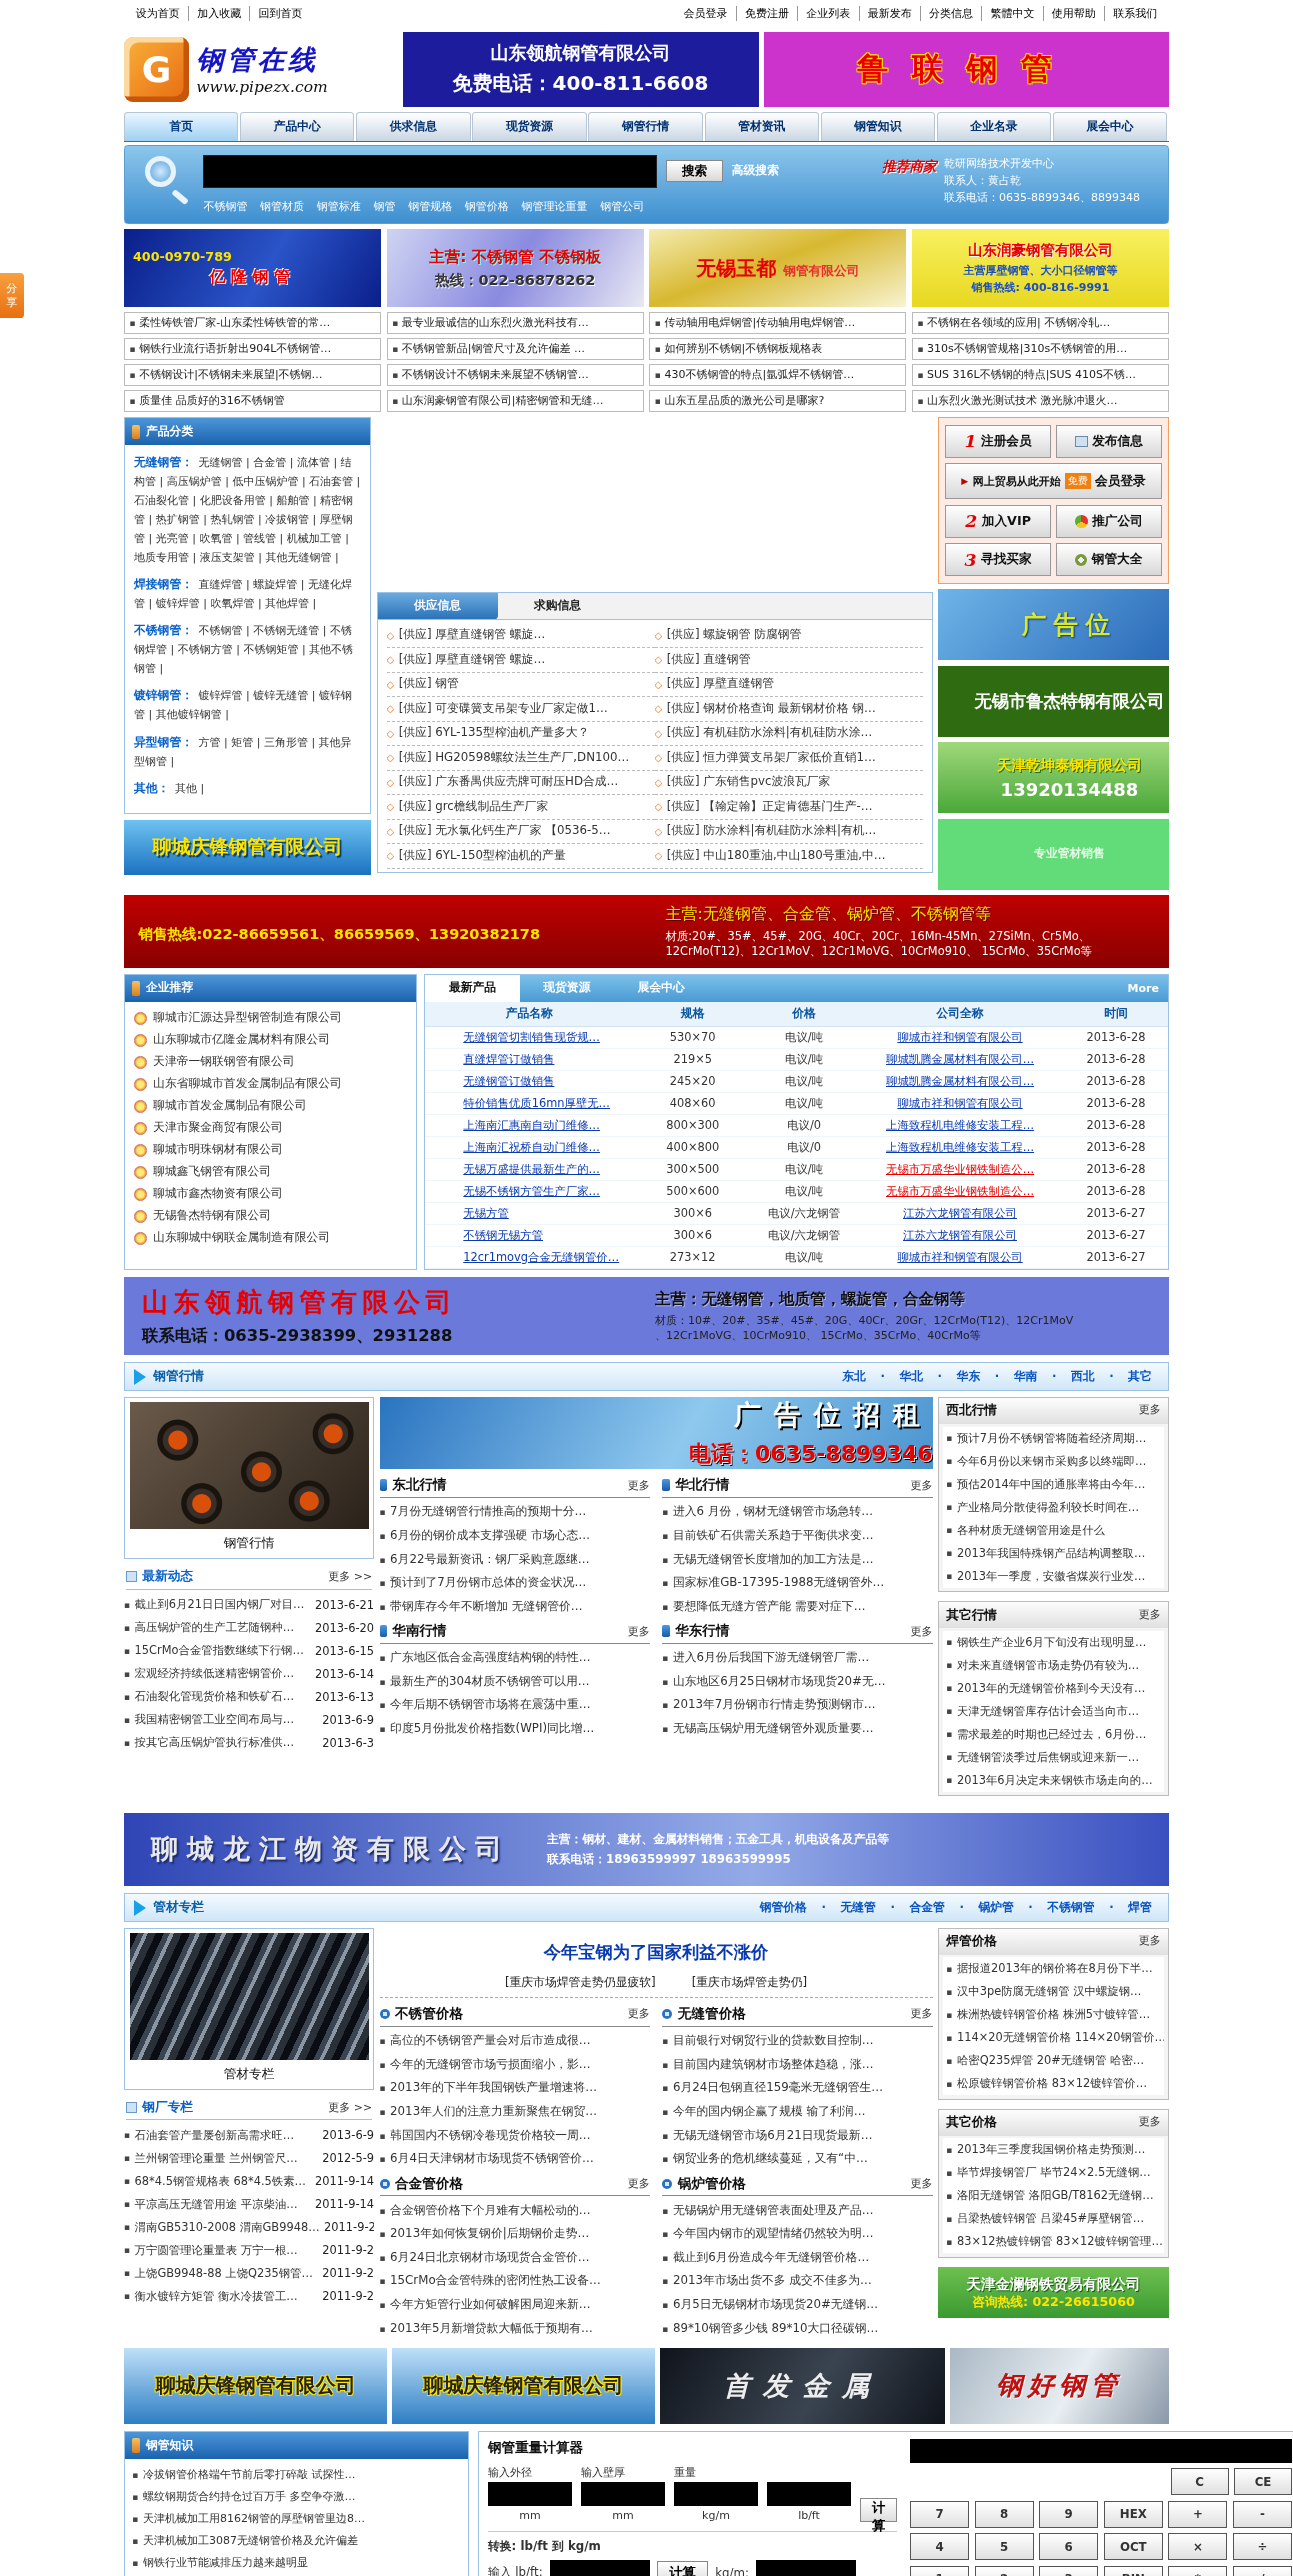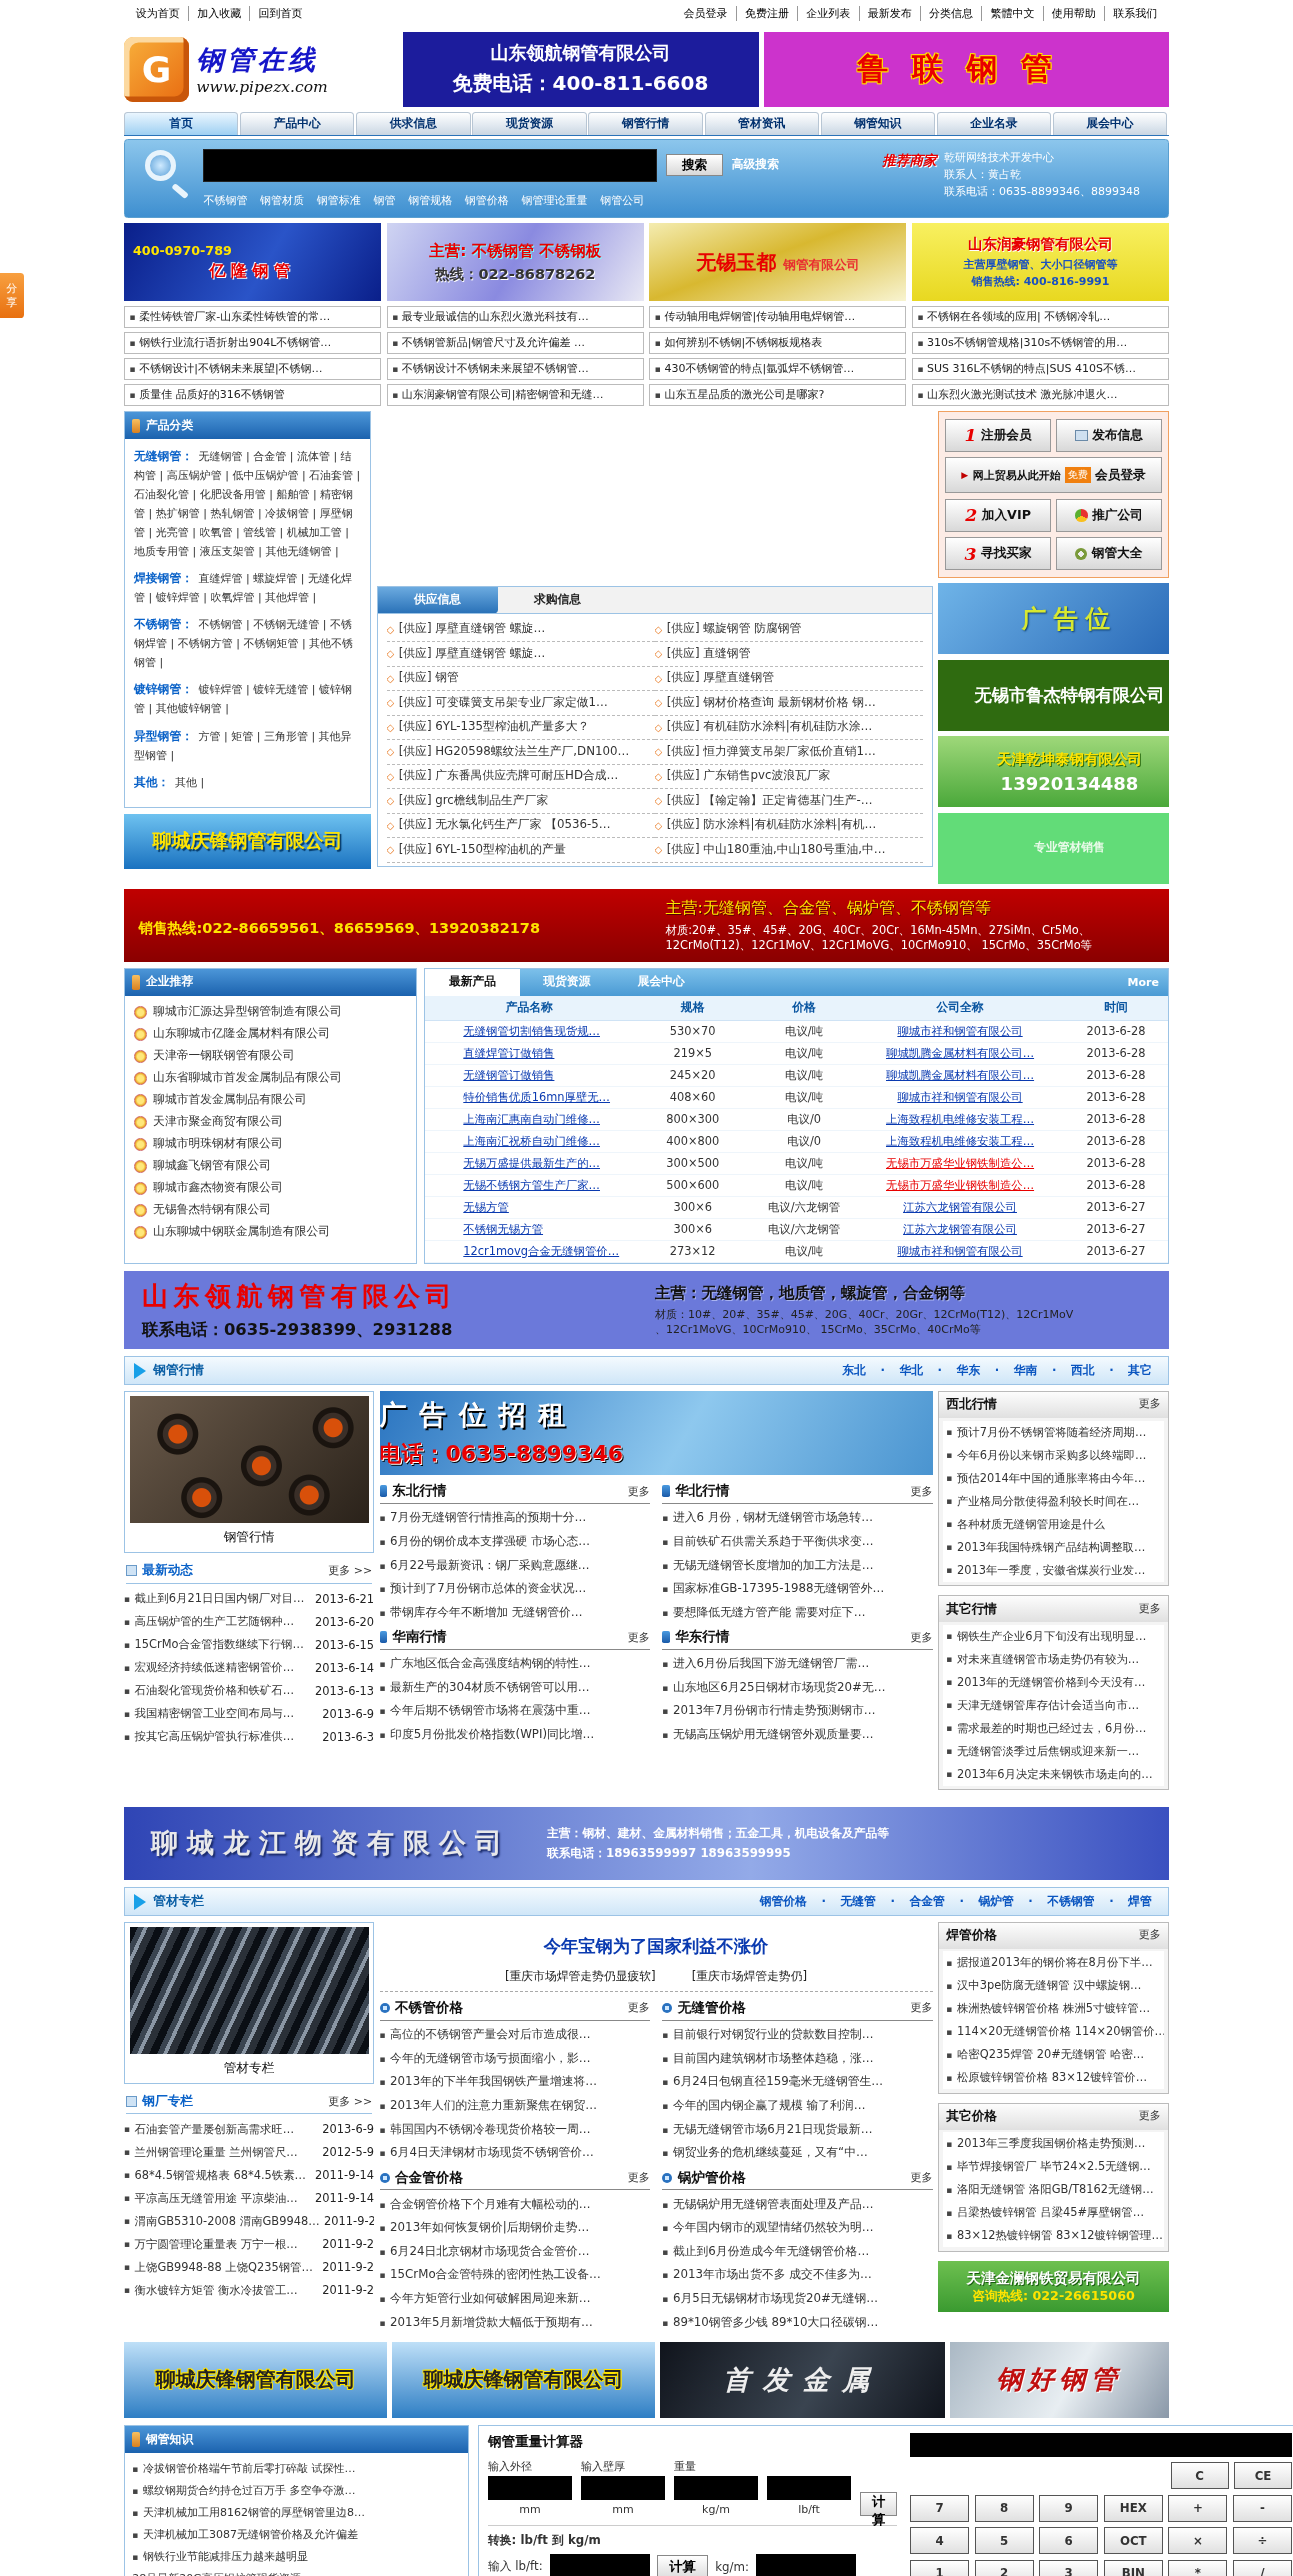--- a/index.html
+++ b/index.html
@@ -16,21 +16,21 @@
   .logo { width:273px; display:flex; align-items:center; gap:7.3px; }
   .logo-cube { width:65px; height:65px; background:linear-gradient(135deg,#f8b13c,#e86a10); border-radius:9px; position:relative; box-shadow:inset -5.5px -5.5px 0 #c8560a, inset 5.5px 5.5px 0 #fcd9a0; display:flex; align-items:center; justify-content:center; color:#fff; font-size:36px; font-weight:bold; }
   .logo-text .cn { font-size:27px; font-weight:bold; color:#1515c8; font-style:italic; letter-spacing:3.6px; font-family:"DejaVu Serif","Liberation Serif",serif; }
   .logo-text .url { font-size:15.5px; font-style:italic; color:#111; font-family:"DejaVu Serif","Liberation Serif",serif; }
   .head-ad1 { width:356px; height:75px; background:#1c1c9c; color:#fff; text-align:center; display:flex; flex-direction:column; justify-content:center; gap:5.5px; }
   .head-ad1 .l1 { font-size:18px; font-weight:bold; }
   .head-ad1 .l2 { font-size:20px; font-weight:bold; }
   .head-ad2 { flex:1; height:75px; background:#cc33cc; display:flex; align-items:center; justify-content:center; }
   .head-ad2 span { font-size:31px; font-weight:bold; color:#e80000; letter-spacing:23.6px; font-family:"DejaVu Serif","Liberation Serif",serif; text-shadow:0.9px 0.9px 0 #ffe400,-0.9px -0.9px 0 #ffe400,0.9px -0.9px 0 #ffe400,-0.9px 0.9px 0 #ffe400; }
   
-  .nav { display:flex; height:24px; border-bottom:1.8px solid #2a72b8; }
+  .nav { display:flex; height:30px; border-bottom:1.8px solid #2a72b8;justify-content:flex-end; }
   .nav-tab { flex:1; display:flex; align-items:center; justify-content:center; font-size:11.8px; font-weight:bold; color:#00306e; background:linear-gradient(#ffffff,#dfe7ef 60%,#c9d6e2); border:0.9px solid #b8c6d4; border-bottom:none; border-radius:3.6px 3.6px 0 0; margin-right:1.8px; cursor:pointer; }
   .nav-tab.active { background:linear-gradient(#eaf6ff,#9fd0f2); color:#003a80; }
   
   .search-band { margin-top:2.7px; background:linear-gradient(#8cc6ec,#3e8fd0); border:0.9px solid #5a9fd0; border-radius:3.6px; padding:9px 12.7px; display:flex; gap:12.7px; color:#fff; }
   .mag { width:53px; height:53px; position:relative; flex:none; }
   .mag .lens { width:31px; height:31px; border:5.5px solid #e8f4fc; border-radius:50%; background:radial-gradient(#cfeaff,#5aa0d8); position:absolute; top:1.8px; left:7.3px; }
   .mag .handle { width:18px; height:6.4px; background:#e8f4fc; position:absolute; bottom:7.3px; right:1.8px; transform:rotate(40deg); border-radius:2.7px; }
   .search-main { flex:1; }
   .search-row { display:flex; align-items:center; gap:9px; }
   .search-input { width:454px; height:33px; background:#000; border:0.9px solid #222; }
@@ -146,21 +146,21 @@
   .photo.rods { background:repeating-linear-gradient(115deg,#0a0e14 0 7.3px,#3a4450 7.3px 12.7px,#8a96a4 12.7px 16.4px,#2a3038 16.4px 23.6px), linear-gradient(#444,#111); }
   .photo-caption { text-align:center; font-size:12.7px; color:#111; padding:5.5px 0 1.8px; }
   .mini-head { display:flex; align-items:center; gap:5.5px; margin:9px 1.8px 3.6px; border-bottom:0.9px solid #9cc3e5; padding-bottom:3.6px; }
   .mini-head .sq-ic { width:11px; height:11px; background:#cfe3f5; border:0.9px solid #6a9ac8; }
   .mini-head b { color:#0a62c8; font-size:12.7px; }
   .mini-head .more { margin-left:auto; font-size:11px; color:#333; cursor:pointer; }
   .dated-list .li { display:flex; align-items:center; gap:4.5px; height:23px; font-size:11.4px; white-space:nowrap; overflow:hidden; }
   .dated-list .li .dt { margin-left:auto; color:#222; flex:none; }
   .sq { color:#444; font-size:9px; flex:none; }
   
-  .hq-ad { height:84px; background:linear-gradient(120deg,#2a74c0,#8ec8ee 55%,#4a94d0); display:flex; flex-direction:column; align-items:flex-start; justify-content:center; gap:5.5px; }
+  .hq-ad { height:72px; background:linear-gradient(120deg,#2a74c0,#8ec8ee 55%,#4a94d0); display:flex; flex-direction:column; align-items:flex-end; justify-content:center; gap:5.5px; }
   .hq-ad .l1 { color:#fff; font-size:27px; font-weight:bold; letter-spacing:12.7px; text-shadow:1.8px 1.8px 0 #000; }
   .hq-ad .l2 { color:#e80000; font-size:22px; font-weight:bold; text-shadow:0.9px 0.9px 0 #fff,1.8px 1.8px 0 #000; }
   .hq-boxes { display:grid; grid-template-columns:1fr 1fr; gap:3.6px 12.7px; margin-top:7.3px; }
   .hq-box .head { display:flex; align-items:center; gap:5.5px; border-bottom:0.9px solid #888; padding-bottom:2.7px; margin-bottom:2.7px; }
   .hq-box .head .pin { width:7.3px; height:12.7px; background:linear-gradient(#4a9ae0,#1a5aa8); border-radius:1.8px; }
   .hq-box .head b { font-size:13.6px; color:#111; }
   .hq-box .head .more { margin-left:auto; font-size:11px; color:#333; cursor:pointer; }
   .plain-list .li { display:flex; align-items:center; gap:4.5px; height:23.6px; font-size:11.8px; white-space:nowrap; overflow:hidden; }
   .side-box { border:0.9px solid #bbb; background:#f4f4f4; margin-bottom:9px; padding:3.6px 7.3px; }
   .side-box .head { background:linear-gradient(#fdfdfd,#e0e0e0); margin:-3.6px -7.3px 2.7px; padding:4.5px 7.3px; display:flex; }

